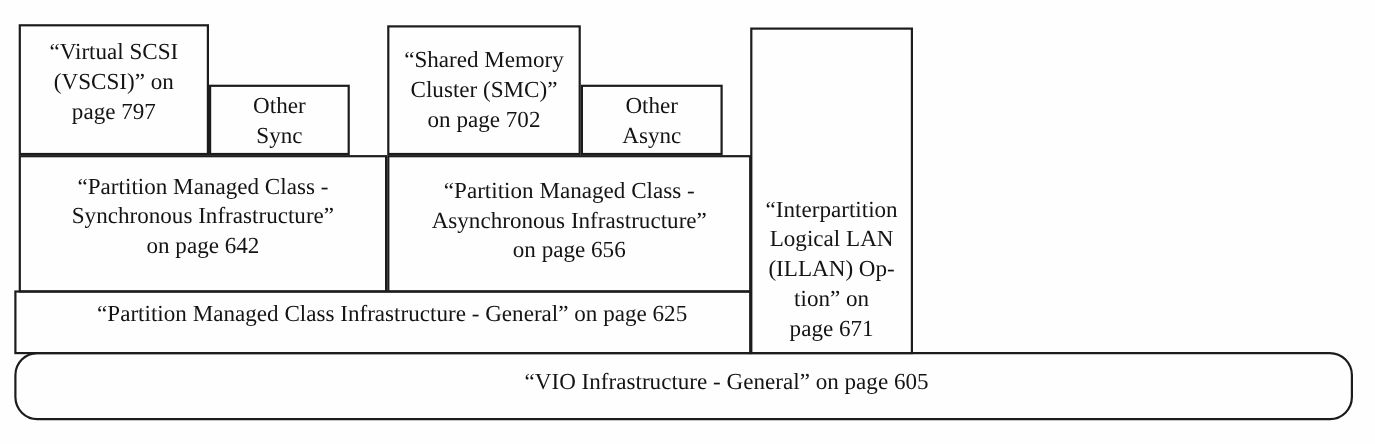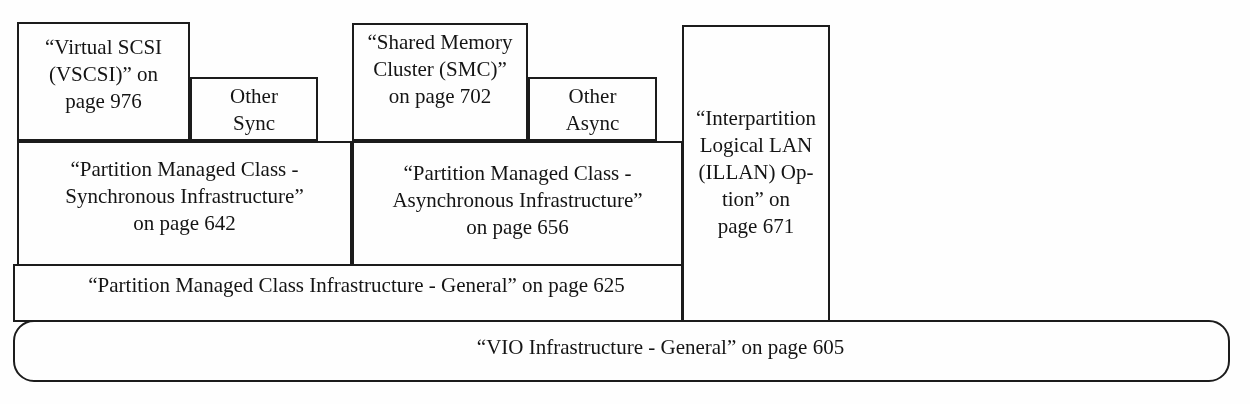--- a/index.html
+++ b/index.html
@@ -15,46 +15,46 @@
   .box{
     position:absolute;box-sizing:border-box;
     border:2px solid var(--line,#1c1c1c);
     text-align:center;
   }
   .box-text{white-space:pre-line;}
 
   
   .b-vscsi  {left:17px;  top:22px;  width:173px; height:119px; padding-top:10px;}
   .b-osync  {left:190px; top:77px;  width:128px; height:64px;  padding-top:4px;}
-  .b-smc    {left:352px; top:23px;  width:176px; height:118px; padding-top:4px;}
+  .b-smc    {left:352px; top:23px;  width:176px; height:118px; padding-top:16px;}
   .b-oasync {left:528px; top:77px;  width:129px; height:64px;  padding-top:4px;}
   .b-illan  {left:682px; top:25px;  width:148px; height:297px;
              padding:6px 2px 8px;
-             display:flex;flex-direction:column;justify-content:center;align-items:center;}
+             display:flex;flex-direction:column;justify-content:flex-end;align-items:center;}
   
   .b-sync   {left:17px;  top:141px; width:335px; height:125px; padding-top:13px;}
   .b-async  {left:352px; top:141px; width:331px; height:125px; padding-top:17px;}
   
   .b-general{left:13px;  top:264px; width:670px; height:58px;
              display:flex;align-items:center;justify-content:center;
              padding:0 11px 16px 28px;}
   
   .b-vio    {left:13px;  top:320px; width:1217px;height:62px;
              display:flex;align-items:center;justify-content:center;
              padding:0 0 8px 78px;border-radius:21px;}
 </style>
 </head>
 <body>
 
 <div class="stage">
 
   <div class="box b-vscsi">
     <div class="box-text">“Virtual SCSI
 (VSCSI)” on
-page 976</div>
+page 797</div>
   </div>
 
   <div class="box b-osync">
     <div class="box-text">Other
 Sync</div>
   </div>
 
   <div class="box b-smc">
     <div class="box-text">“Shared Memory
 Cluster (SMC)”

